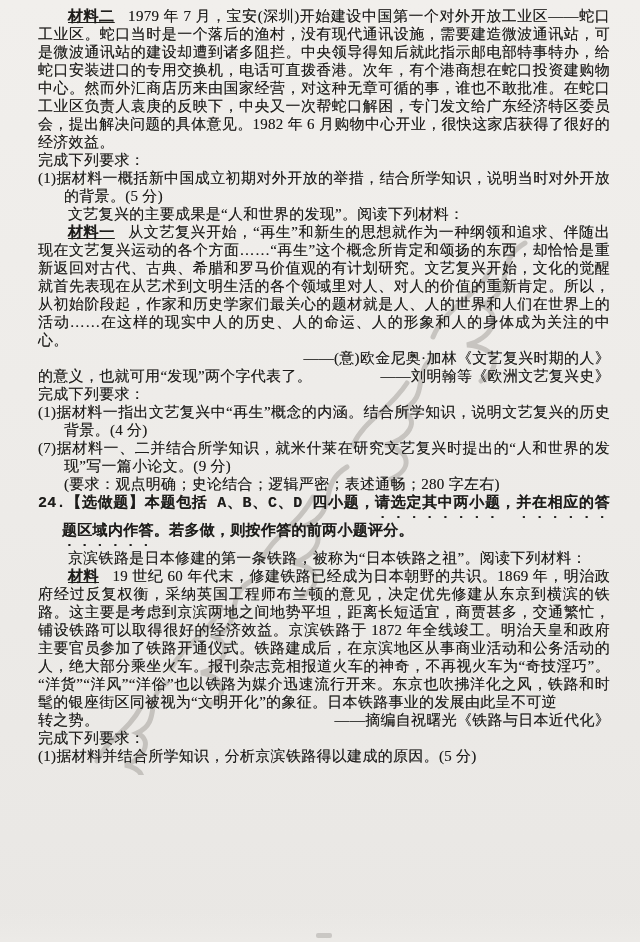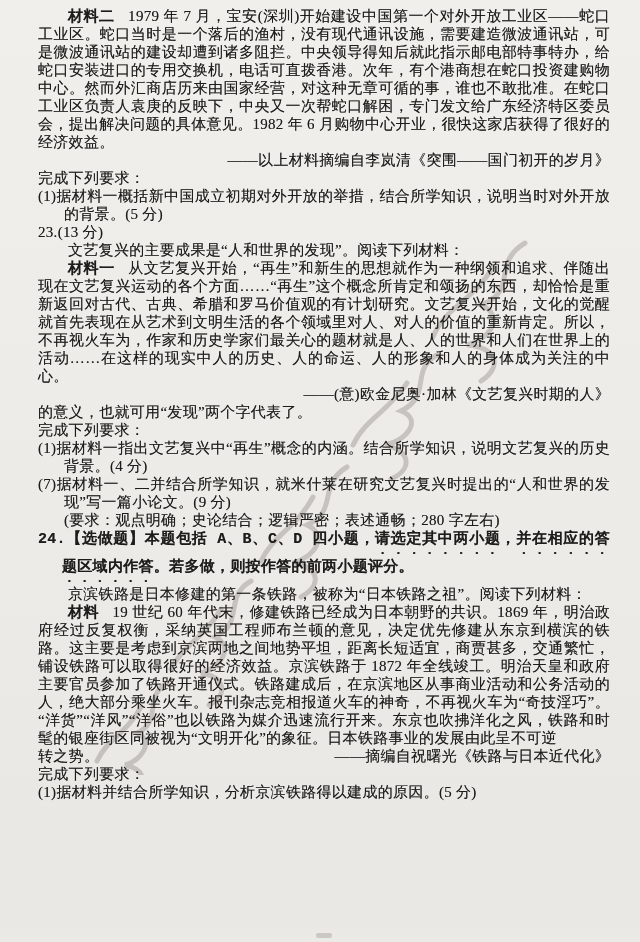--- a/index.html
+++ b/index.html
@@ -13,21 +13,21 @@
     background:linear-gradient(180deg,#f1efec 0%, #edebe8 55%, #e9e7e4 100%);
     color:#1d1c1a;
     font-size:15px; line-height:18px; letter-spacing:0.3px;
   }
   .content {
     position:absolute; top:7px; left:38px; right:30px; bottom:0;
     text-align:justify;
   }
   .content p, .content div { margin:0; }
   .indent { text-indent:2em; }
-  .mlabel { font-weight:bold; margin-right:0.9em; }
+  .mlabel { font-weight:bold; margin-right:0.9em;text-decoration:underline; }
   .para { text-shadow:0 0 0.5px rgba(30,30,28,0.55); }
   .source { text-align:right; }
   .split { display:flex; justify-content:space-between; }
   .qnum { margin-left:-24px; }
   .hang { padding-left:26px; text-indent:-26px; }
   .note { padding-left:26px; }
   .q24intro { font-weight:bold; margin-left:-24px; padding-left:24px; text-indent:-24px; }
   .q24intro span { text-indent:0;font-family:Liberation Mono, monospace; }
   .emph {
     -webkit-text-emphasis:filled dot #1d1c1a;
@@ -64,30 +64,29 @@
     <path d="M258 282 c-16 30 -40 38 -52 64"></path>
     <path d="M196 366 c-28 16 -6 42 -36 56 c20 10 6 30 -14 36 c24 4 28 22 8 32"></path>
     <path d="M166 394 c-16 28 -38 36 -50 60"></path>
     <path d="M112 468 c-24 14 -4 38 -30 50 c18 8 4 28 -12 32 c20 4 24 20 6 30"></path>
     <path d="M86 492 c-14 26 -34 32 -44 54"></path>
   </svg>
 
   <div class="content">
 
     <p class="indent para"><span class="mlabel">材料二</span><span>1979 年 7 月，宝安(深圳)开始建设中国第一个对外开放工业区——蛇口工业区。蛇口当时是一个落后的渔村，没有现代通讯设施，需要建造微波通讯站，可是微波通讯站的建设却遭到诸多阻拦。中央领导得知后就此指示邮电部特事特办，给蛇口安装进口的专用交换机，电话可直拨香港。次年，有个港商想在蛇口投资建购物中心。然而外汇商店历来由国家经营，对这种无章可循的事，谁也不敢批准。在蛇口工业区负责人袁庚的反映下，中央又一次帮蛇口解困，专门发文给广东经济特区委员会，提出解决问题的具体意见。1982 年 6 月购物中心开业，很快这家店获得了很好的经济效益。</span></p>
-    <div class="source para">——以上材料摘编自李岚清《突围——国门初开的岁月》</div>
     <div class="para">完成下列要求：</div>
     <div class="hang para">(1)据材料一概括新中国成立初期对外开放的举措，结合所学知识，说明当时对外开放的背景。(5 分)</div>
 
-    <div class="qnum para">23.(13 分)</div>
     <p class="indent para">文艺复兴的主要成果是“人和世界的发现”。阅读下列材料：</p>
-    <p class="indent para"><span class="mlabel">材料一</span><span>从文艺复兴开始，“再生”和新生的思想就作为一种纲领和追求、伴随出现在文艺复兴运动的各个方面……“再生”这个概念所肯定和颂扬的东西，却恰恰是重新返回对古代、古典、希腊和罗马价值观的有计划研究。文艺复兴开始，文化的觉醒就首先表现在从艺术到文明生活的各个领域里对人、对人的价值的重新肯定。所以，不再视火车为，作家和历史学家们最关心的题材就是人、人的世界和人们在世界上的活动……在这样的现实中人的历史、人的命运、人的形象和人的身体成为关注的中心。</span></p>
+    <p class="indent para"><span class="mlabel">材料一</span><span>从文艺复兴开始，“再生”和新生的思想就作为一种纲领和追求、伴随出现在文艺复兴运动的各个方面……“再生”这个概念所肯定和颂扬的东西，却恰恰是重新返回对古代、古典、希腊和罗马价值观的有计划研究。文艺复兴开始，文化的觉醒就首先表现在从艺术到文明生活的各个领域里对人、对人的价值的重新肯定。所以，从初始阶段起，作家和历史学家们最关心的题材就是人、人的世界和人们在世界上的活动……在这样的现实中人的历史、人的命运、人的形象和人的身体成为关注的中心。</span></p>
     <div class="source para">——(意)欧金尼奥·加林《文艺复兴时期的人》</div>
     <div class="split para">
         <span>的意义，也就可用“发现”两个字代表了。</span>
+        <span>——刘明翰等《欧洲文艺复兴史》</span>
       </div>
     <div class="para">完成下列要求：</div>
     <div class="hang para">(1)据材料一指出文艺复兴中“再生”概念的内涵。结合所学知识，说明文艺复兴的历史背景。(4 分)</div>
     <div class="hang para">(7)据材料一、二并结合所学知识，就米什莱在研究文艺复兴时提出的“人和世界的发现”写一篇小论文。(9 分)</div>
     <div class="note para">(要求：观点明确；史论结合；逻辑严密；表述通畅；280 字左右)</div>
 
     <p class="q24intro para"><span>24.</span><span>【选做题】</span><span>本题包括 A、B、C、D 四小题，</span><span class="emph">请选定其中两小题，并在相应的答题区域内作答。</span><span>若多做，则按作答的前两小题评分。</span></p>
 
     <p class="indent para">京滨铁路是日本修建的第一条铁路，被称为“日本铁路之祖”。阅读下列材料：</p>
     <p class="indent para"><span class="mlabel">材料</span><span>19 世纪 60 年代末，修建铁路已经成为日本朝野的共识。1869 年，明治政府经过反复权衡，采纳英国工程师布兰顿的意见，决定优先修建从东京到横滨的铁路。这主要是考虑到京滨两地之间地势平坦，距离长短适宜，商贾甚多，交通繁忙，铺设铁路可以取得很好的经济效益。京滨铁路于 1872 年全线竣工。明治天皇和政府主要官员参加了铁路开通仪式。铁路建成后，在京滨地区从事商业活动和公务活动的人，绝大部分乘坐火车。报刊杂志竞相报道火车的神奇，不再视火车为“奇技淫巧”。“洋货”“洋风”“洋俗”也以铁路为媒介迅速流行开来。东京也吹拂洋化之风，铁路和时髦的银座街区同被视为“文明开化”的象征。日本铁路事业的发展由此呈不可逆</span></p>

